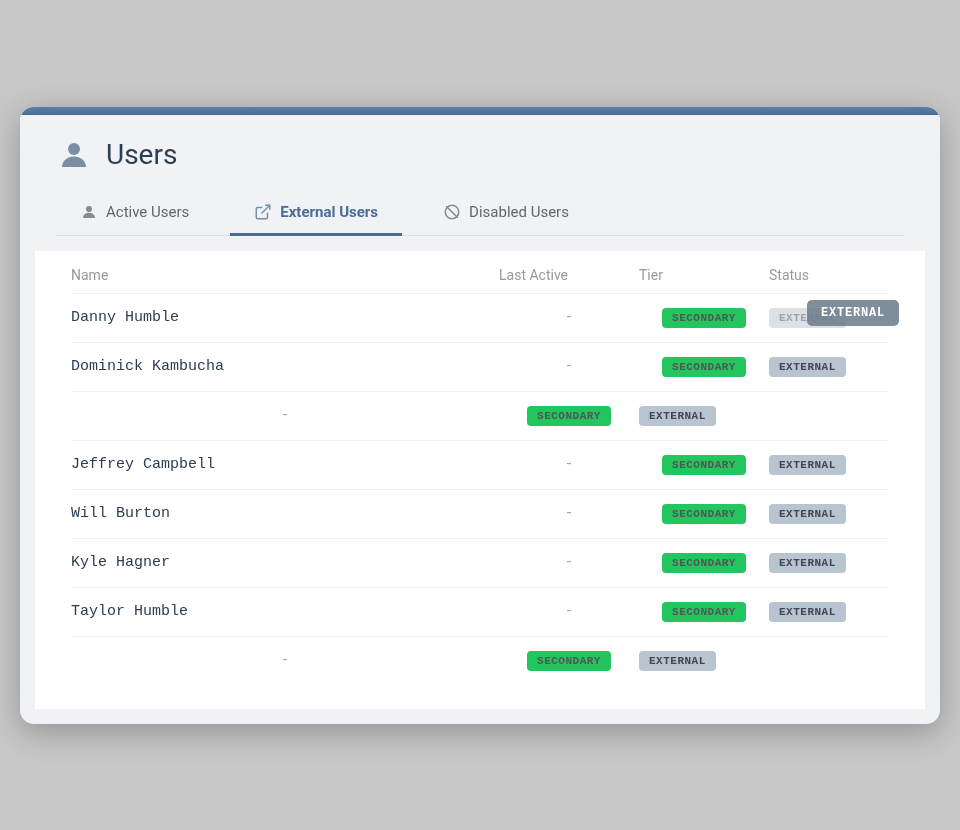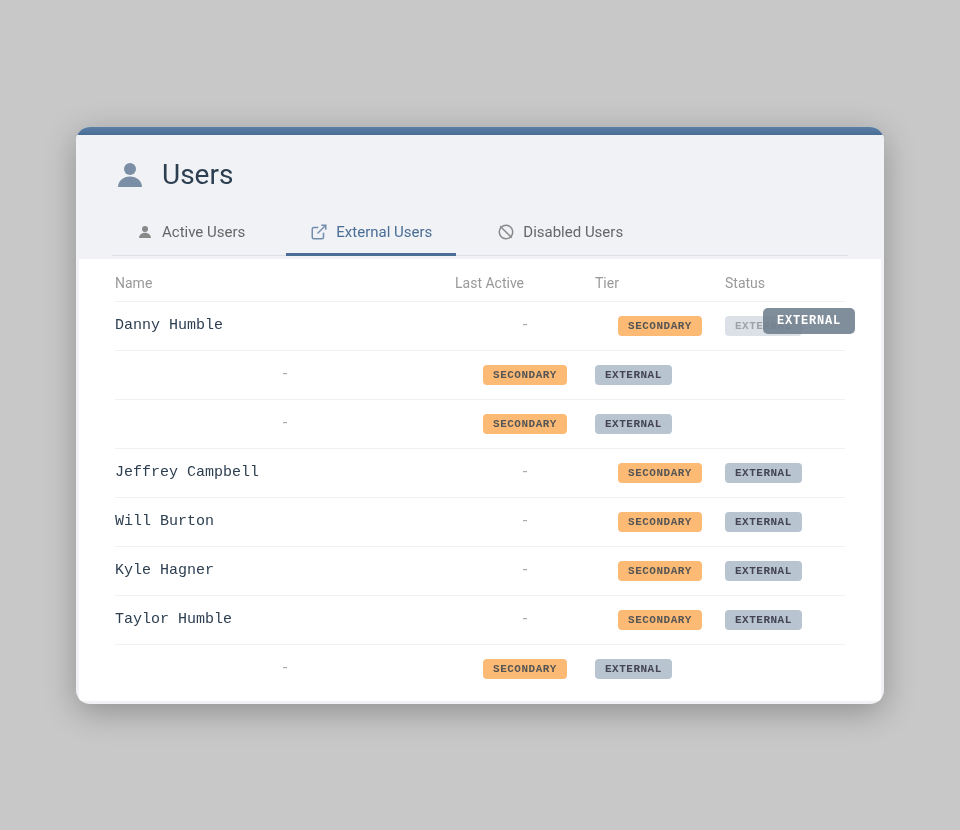--- a/index.html
+++ b/index.html
@@ -7,21 +7,21 @@
     body {
       background: #c8c8c8;
       display: flex;
       align-items: center;
       justify-content: center;
       min-height: 100vh;
       font-family: -apple-system, BlinkMacSystemFont, 'Segoe UI', Roboto, sans-serif;
     }
 
     .window {
-      width: 808px;
+      width: 920px;
       background: #f0f2f5;
       border-radius: 14px;
       overflow: hidden;
       box-shadow: 0 8px 32px rgba(0,0,0,0.28);
     }
 
     .title-bar {
       height: 8px;
       background: linear-gradient(to bottom, #5b7fa6, #4a6d96);
     }
@@ -66,35 +66,35 @@
       cursor: pointer;
       border-bottom: 3px solid transparent;
       margin-bottom: -1px;
       white-space: nowrap;
       user-select: none;
     }
 
     .tab.active {
       color: #4a6d96;
       border-bottom-color: #4a6d96;
-      font-weight: 400;
+      font-weight: 700;
       text-align: center;
     }
 
     .tab-icon {
       width: 18px;
       height: 18px;
       color: inherit;
       opacity: 0.75;
     }
 
     .content {
       background: #fff;
-      margin: 3px;
-      padding: 0 36px 8px 36px;
+      margin: 15px;
+      padding: 0 36px 24px 36px;
     }
 
     .table-header {
       display: grid;
       grid-template-columns: 1fr 140px 130px 120px;
       padding: 16px 0 10px 0;
       color: #999;
       font-size: 14px;
       font-weight: 400;
       border-bottom: none;
@@ -142,21 +142,21 @@
       display: inline-block;
       padding: 4px 10px;
       border-radius: 4px;
       font-size: 11px;
       font-weight: 600;
       letter-spacing: 0.5px;
       text-transform: uppercase;
     }
 
     .badge-secondary {
-      background: #fdba74;
+      background: #22c55e;
       color: #555;
     }
 
     .badge-external {
       background: #b8c4d0;
       color: #445;
     }
 
     
     .tooltip-external {
@@ -241,20 +241,21 @@
       <div class="tier-cell">
         <span class="badge badge-secondary">SECONDARY</span>
       </div>
       <div class="status-cell">
         <span class="badge badge-external">EXTERNAL</span>
         <div class="tooltip-external">EXTERNAL</div>
       </div>
     </div>
 
     <div class="table-row">
+      <span class="user-name">Dominick Kambucha</span>
       <span class="last-active">-</span>
       <div class="tier-cell">
         <span class="badge badge-secondary">SECONDARY</span>
       </div>
       <div class="status-cell">
         <span class="badge badge-external">EXTERNAL</span>
       </div>
     </div>
 
     <div class="table-row">

